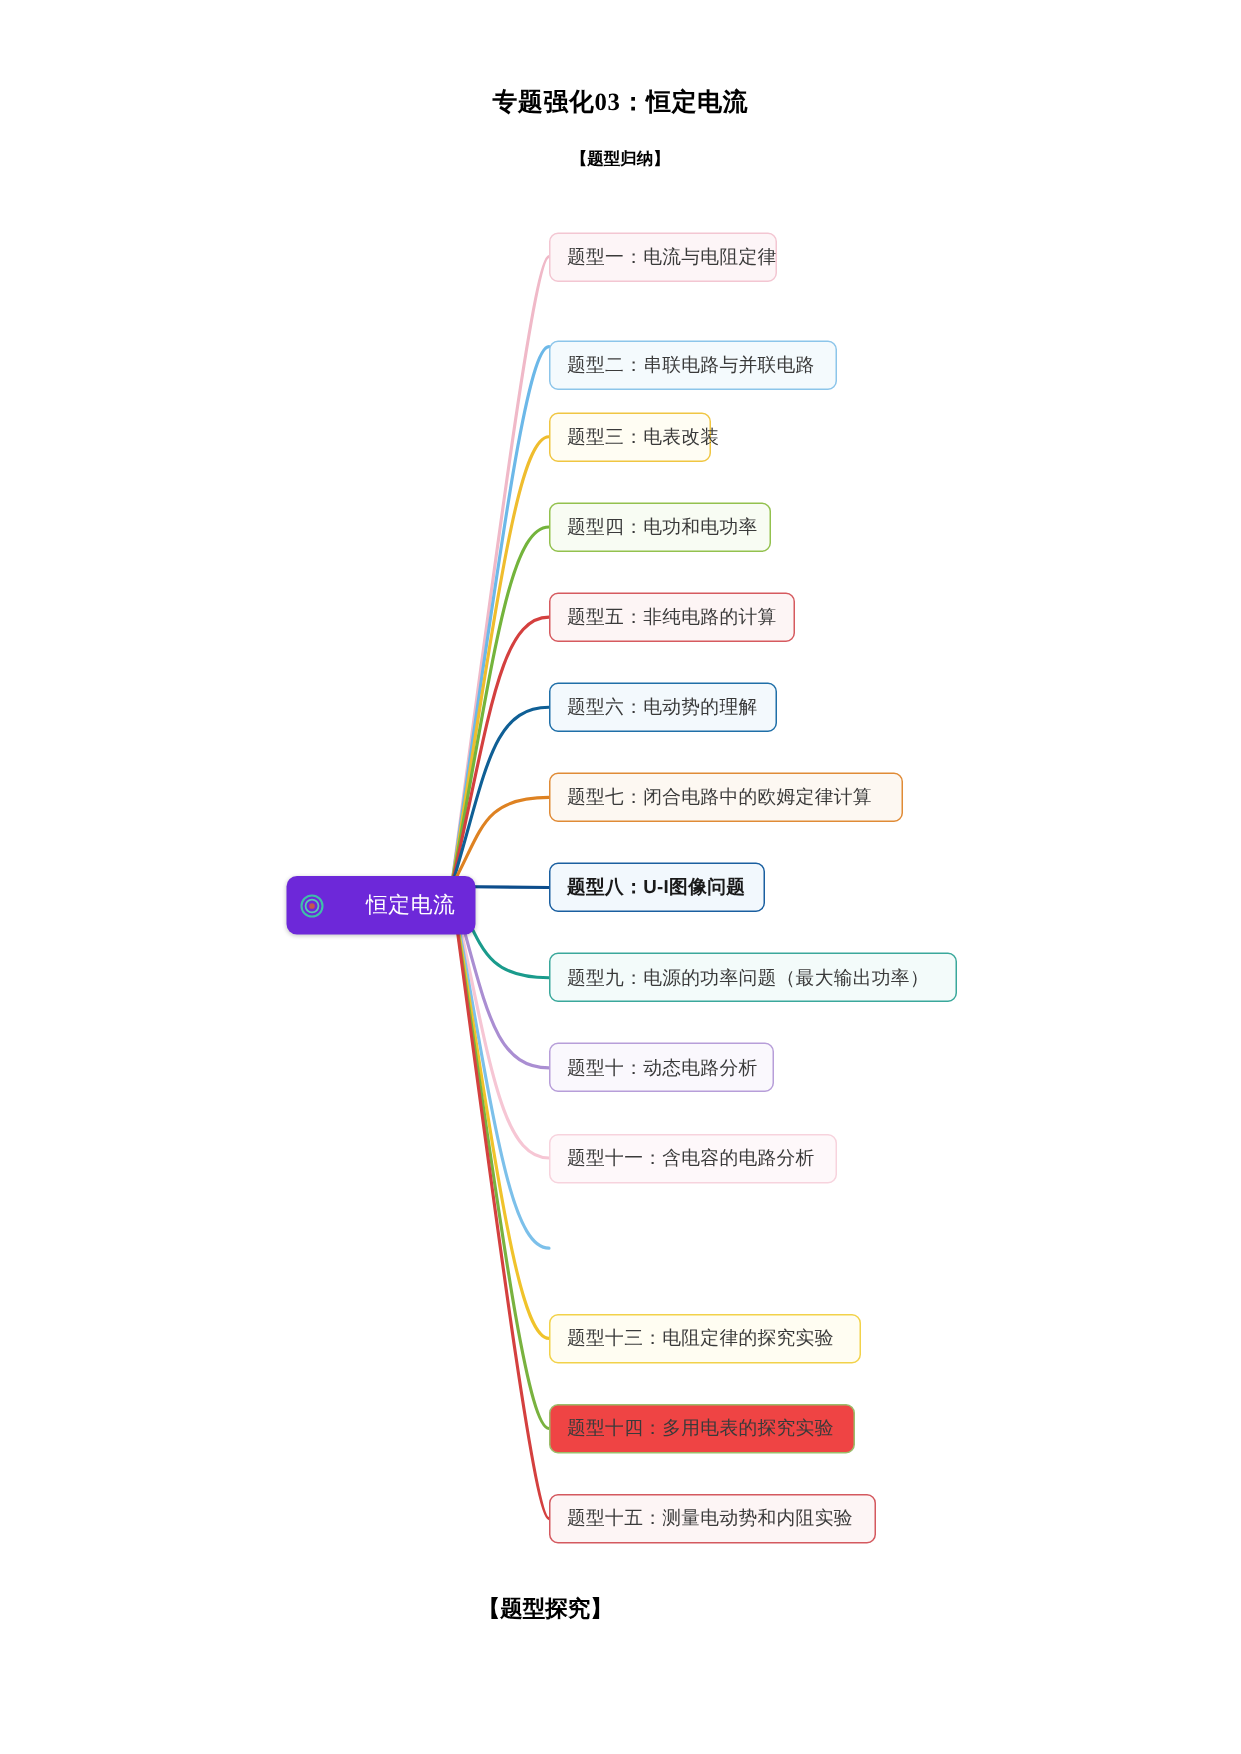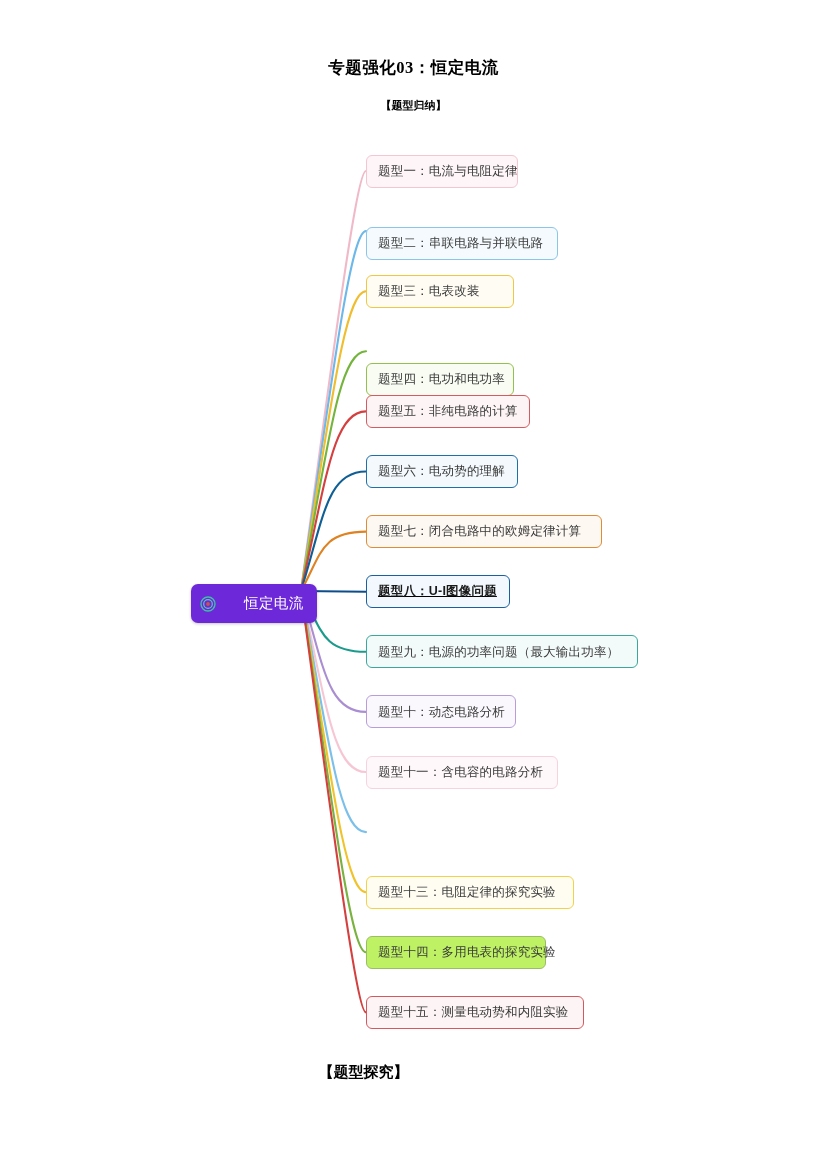--- a/index.html
+++ b/index.html
@@ -155,51 +155,51 @@
       <circle cx="8" cy="8" r="1.9" fill="#c4564f"></circle>
     </svg>
     <span class="root-label">恒定电流</span>
   </div>
 <div class="topic" style="left: 366px; top: 154.5px; width: 152px; border-color: rgb(243, 198, 210); background: rgb(253, 245, 247);">
       <span class="topic-label">题型一：电流与电阻定律</span>
     </div>
     <div class="topic" style="left: 366px; top: 214.6px; width: 192px; border-color: rgb(140, 197, 234); background: rgb(244, 250, 253); margin-top: 12px;">
       <span class="topic-label">题型二：串联电路与并联电路</span>
     </div>
-    <div class="topic" style="left: 366px; top: 274.7px; width: 148px; border-color: rgb(240, 198, 66); background: rgb(255, 253, 243);">
+    <div class="topic" style="left: 366px; top: 274.7px; width: 108px; border-color: rgb(240, 198, 66); background: rgb(255, 253, 243);">
       <span class="topic-label">题型三：电表改装</span>
     </div>
-    <div class="topic" style="left: 366px; top: 334.8px; width: 148px; border-color: rgb(147, 193, 78); background: rgb(248, 252, 243); margin-top: 28px;">
+    <div class="topic" style="left: 366px; top: 334.8px; width: 148px; border-color: rgb(147, 193, 78); background: rgb(248, 252, 243);">
       <span class="topic-label">题型四：电功和电功率</span>
     </div>
     <div class="topic" style="left: 366px; top: 394.9px; width: 164px; border-color: rgb(214, 90, 95); background: rgb(253, 245, 245);">
       <span class="topic-label">题型五：非纯电路的计算</span>
     </div>
     <div class="topic" style="left: 366px; top: 455px; width: 152px; border-color: rgb(31, 111, 168); background: rgb(243, 249, 253); text-align: right;">
       <span class="topic-label">题型六：电动势的理解</span>
     </div>
     <div class="topic" style="left: 366px; top: 515.1px; width: 236px; border-color: rgb(224, 139, 54); background: rgb(253, 248, 242);">
       <span class="topic-label">题型七：闭合电路中的欧姆定律计算</span>
     </div>
-    <div class="topic bold" style="left: 366px; top: 575.2px; width: 144px; border-color: rgb(26, 95, 160); background: rgb(242, 248, 253); text-decoration: underline;">
+    <div class="topic bold" style="left: 366px; top: 575.2px; width: 144px; border-color: rgb(26, 95, 160); background: rgb(242, 248, 253);">
       <span class="topic-label">题型八：U-I图像问题</span>
     </div>
     <div class="topic" style="left: 366px; top: 635.3px; width: 272px; border-color: rgb(58, 168, 155); background: rgb(243, 251, 250);">
       <span class="topic-label">题型九：电源的功率问题（最大输出功率）</span>
     </div>
     <div class="topic" style="left: 366px; top: 695.4px; width: 150px; border-color: rgb(183, 158, 217); background: rgb(250, 248, 253);">
       <span class="topic-label">题型十：动态电路分析</span>
     </div>
     <div class="topic" style="left: 366px; top: 755.5px; width: 192px; border-color: rgb(247, 211, 221); background: rgb(254, 248, 250);">
       <span class="topic-label">题型十一：含电容的电路分析</span>
     </div>
     <div class="topic" style="left: 366px; top: 875.7px; width: 208px; border-color: rgb(242, 210, 74); background: rgb(255, 253, 242);">
       <span class="topic-label">题型十三：电阻定律的探究实验</span>
     </div>
-    <div class="topic" style="left: 366px; top: 935.8px; width: 180px; border-color: rgb(155, 189, 106); background: #bef264;">
+    <div class="topic" style="left: 366px; top: 935.8px; width: 204px; border-color: rgb(155, 189, 106); background: #ef4444;">
       <span class="topic-label">题型十四：多用电表的探究实验</span>
     </div>
     <div class="topic" style="left: 366px; top: 995.9px; width: 218px; border-color: rgb(212, 89, 95); background: rgb(253, 245, 245);">
       <span class="topic-label">题型十五：测量电动势和内阻实验</span>
     </div>
   </div>
 
 <div class="doc-footer">【题型探究】</div>
 
 </body></html>

